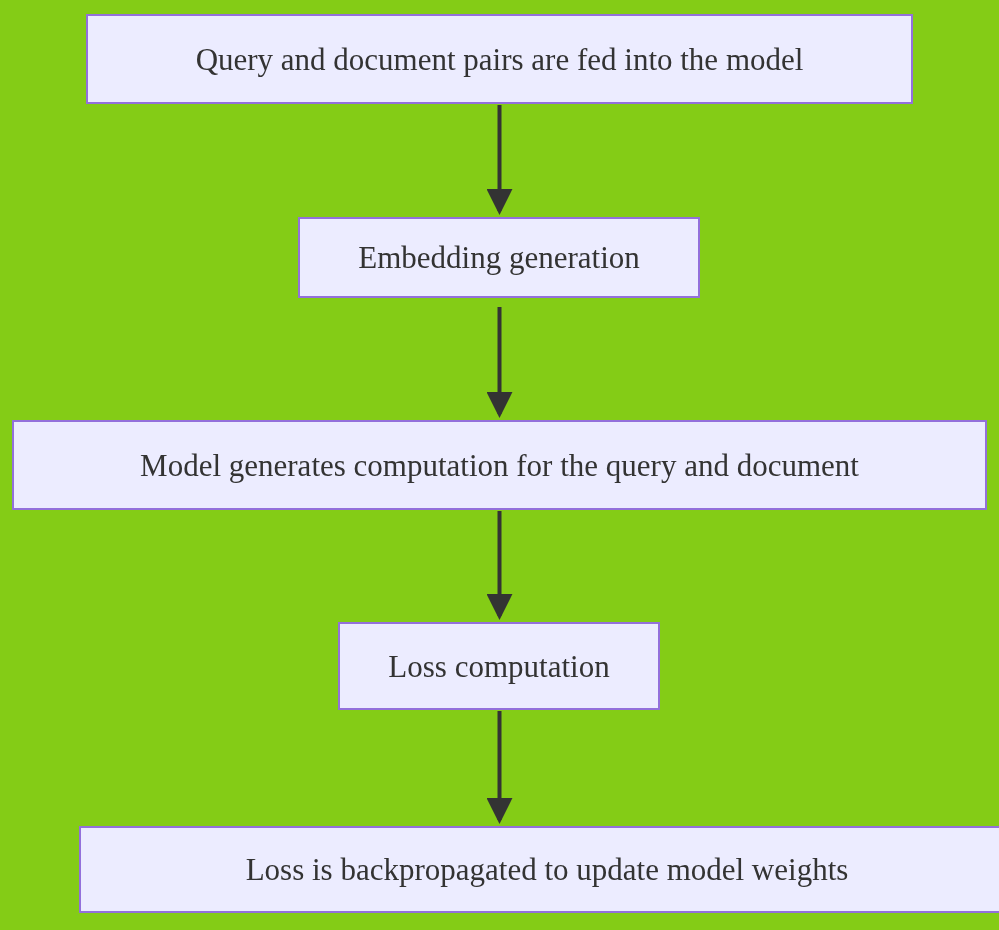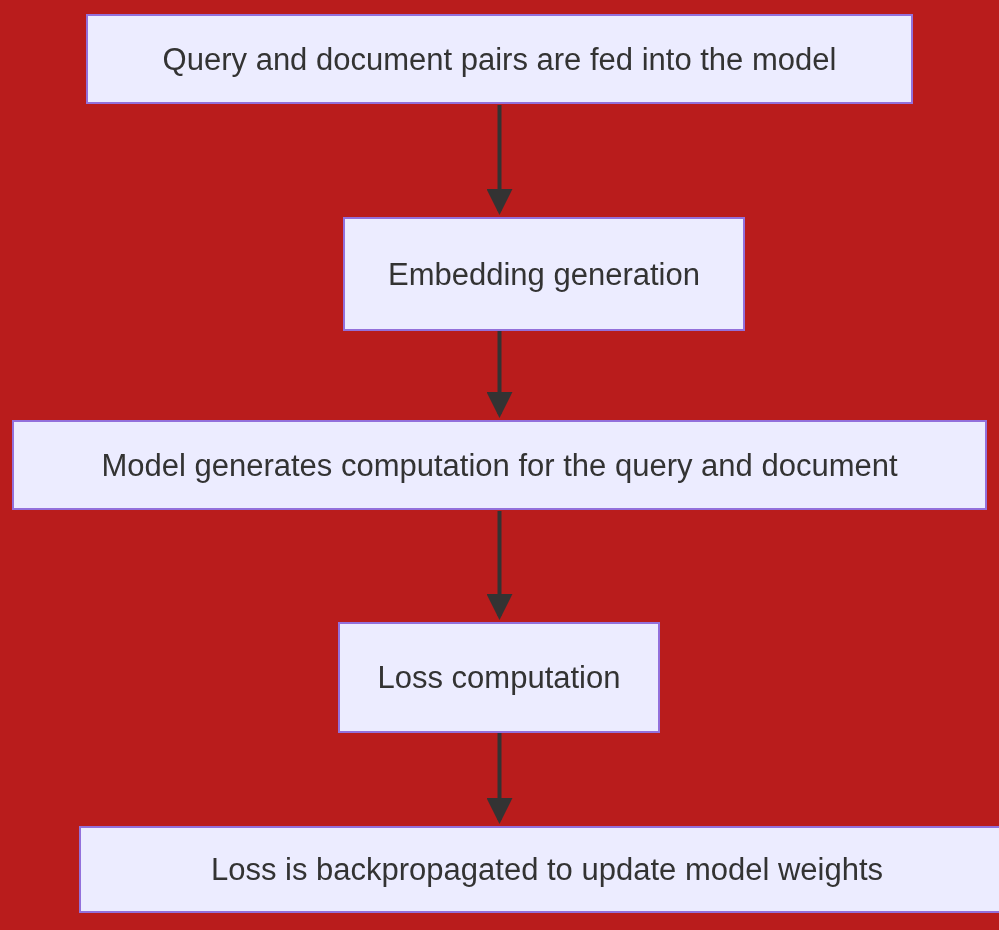--- a/index.html
+++ b/index.html
@@ -4,42 +4,42 @@
 <style>
   html, body {
     margin: 0;
     padding: 0;
     background: #ffffff;
   }
   .canvas {
     position: relative;
     width: 999px;
     height: 930px;
-    background: #b91c1c;
-    font-family: Liberation Sans, sans-serif;
+    background: #84cc16;
+    font-family: Liberation Serif, serif;
     overflow: hidden;
   }
   .node {
     position: absolute;
     box-sizing: border-box;
     background: #ECECFF;
     border: 2px solid #9370DB;
     color: #333333;
     font-size: 31px;
     line-height: 1;
     display: flex;
     align-items: center;
     justify-content: center;
     text-align: center;
     white-space: nowrap;
   }
   .node-1 { left: 86px;  top: 14px;  width: 827px; height: 90px; }
-  .node-2 { left: 298px; top: 217px; width: 402px; height: 114px; margin-left: 45px; }
+  .node-2 { left: 298px; top: 217px; width: 402px; height: 81px; }
   .node-3 { left: 12px;  top: 420px; width: 975px; height: 90px; }
-  .node-4 { left: 338px; top: 622px; width: 322px; height: 111px; }
+  .node-4 { left: 338px; top: 622px; width: 322px; height: 88px; }
   .node-5 { left: 79px;  top: 826px; width: 936px; height: 87px; }
   .edges-layer {
     position: absolute;
     left: 0;
     top: 0;
     width: 999px;
     height: 930px;
     pointer-events: none;
   }
 </style>

